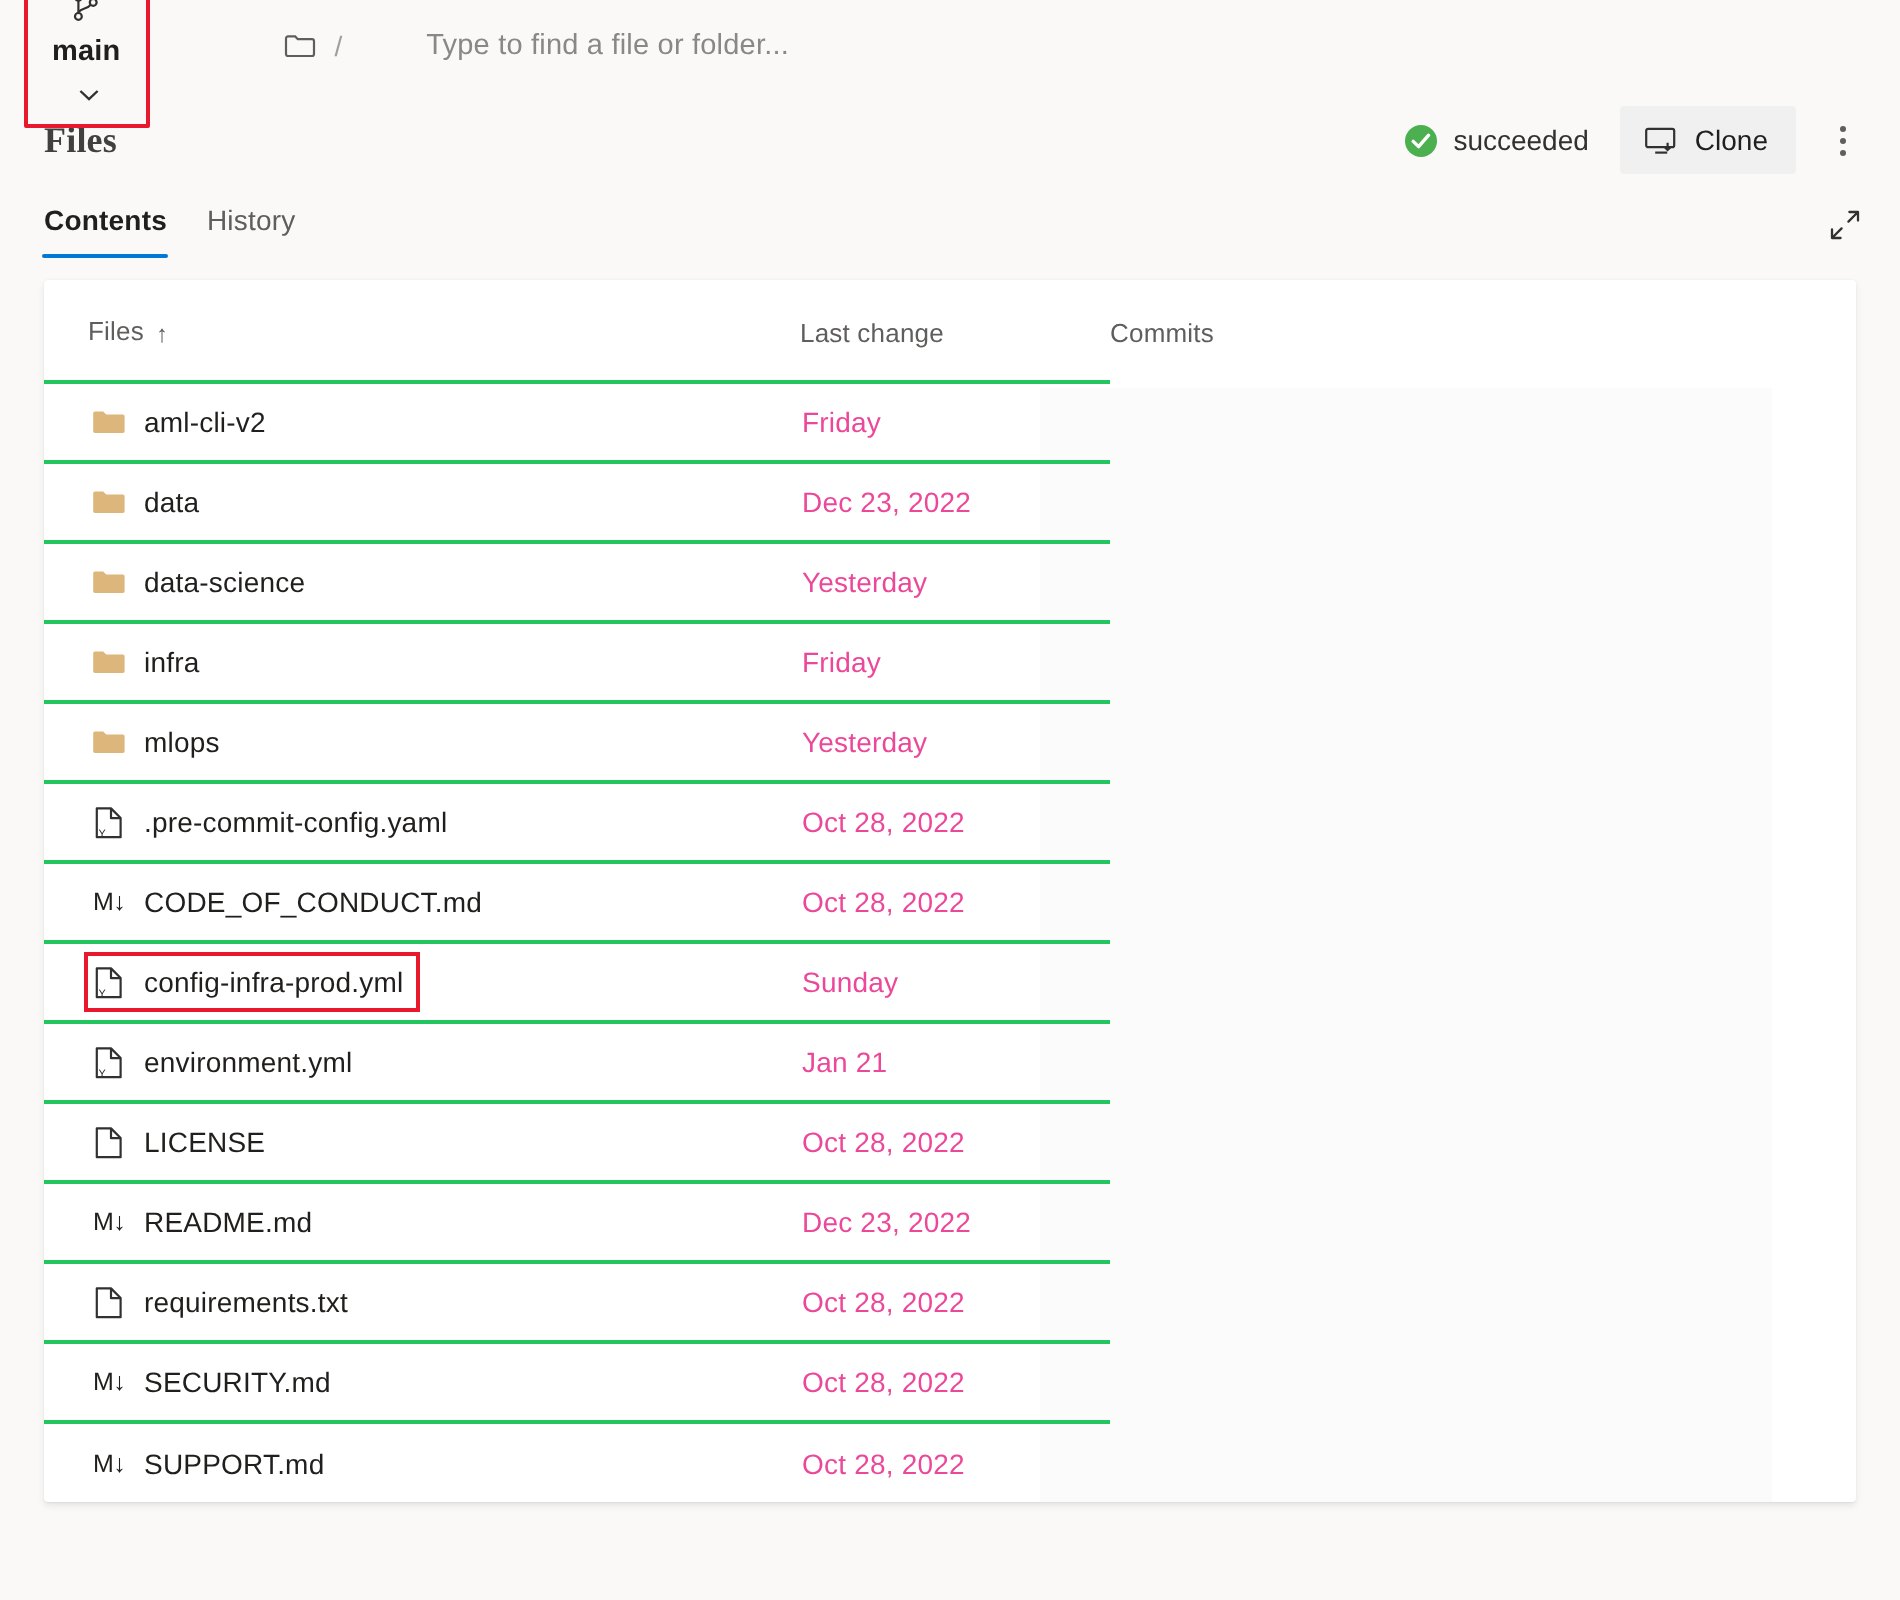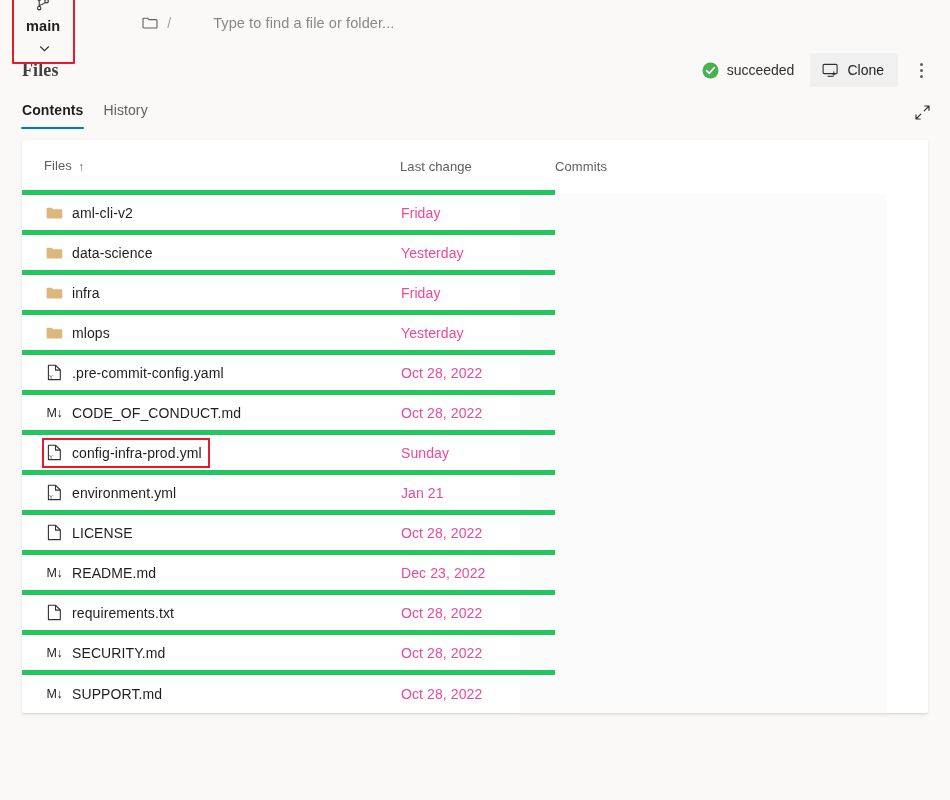--- a/index.html
+++ b/index.html
@@ -205,21 +205,21 @@
     display: inline-block;
     margin-left: 6px;
     font-size: 12px;
     color: #605e5c;
     vertical-align: -1px;
   }
   tbody tr {
     height: 40px;
   }
   tbody td {
-    border-top: 5px solid #22c55e;
+    border-top: 2px solid #22c55e;
     font-size: 14px;
     color: #201f1e;
     vertical-align: middle;
     letter-spacing: .1px;
   }
   tbody td.cell-name { padding-left: 22px; }
   tbody td.cell-commit { border-top-color: transparent; }
   .name-wrap {
     display: inline-flex;
     align-items: center;
@@ -365,20 +365,32 @@
           <td class="cell-change">Friday</td>
           <td class="cell-commit"></td>
         </tr>
         <tr>
           <td class="cell-name"><span class="name-wrap">
               <span class="icon-slot">
                 <svg width="17" height="14" viewBox="0 0 17 14">
                   <path d="M0.6 2.6 a.9 .9 0 0 1 .9-.9 h4.1 l1.5 1.6 h8.3 a.9 .9 0 0 1 .9 .9 v7.4 a.9 .9 0 0 1 -.9 .9 H1.5 a.9 .9 0 0 1 -.9 -.9 z" fill="#dcb67a"></path>
                 </svg>
               </span>
+              <span class="fname">data</span>
+            </span></td>
+          <td class="cell-change">Dec 23, 2022</td>
+          <td class="cell-commit"></td>
+        </tr>
+        <tr>
+          <td class="cell-name"><span class="name-wrap">
+              <span class="icon-slot">
+                <svg width="17" height="14" viewBox="0 0 17 14">
+                  <path d="M0.6 2.6 a.9 .9 0 0 1 .9-.9 h4.1 l1.5 1.6 h8.3 a.9 .9 0 0 1 .9 .9 v7.4 a.9 .9 0 0 1 -.9 .9 H1.5 a.9 .9 0 0 1 -.9 -.9 z" fill="#dcb67a"></path>
+                </svg>
+              </span>
               <span class="fname">data-science</span>
             </span></td>
           <td class="cell-change">Yesterday</td>
           <td class="cell-commit"></td>
         </tr>
         <tr>
           <td class="cell-name"><span class="name-wrap">
               <span class="icon-slot">
                 <svg width="17" height="14" viewBox="0 0 17 14">
                   <path d="M0.6 2.6 a.9 .9 0 0 1 .9-.9 h4.1 l1.5 1.6 h8.3 a.9 .9 0 0 1 .9 .9 v7.4 a.9 .9 0 0 1 -.9 .9 H1.5 a.9 .9 0 0 1 -.9 -.9 z" fill="#dcb67a"></path>

